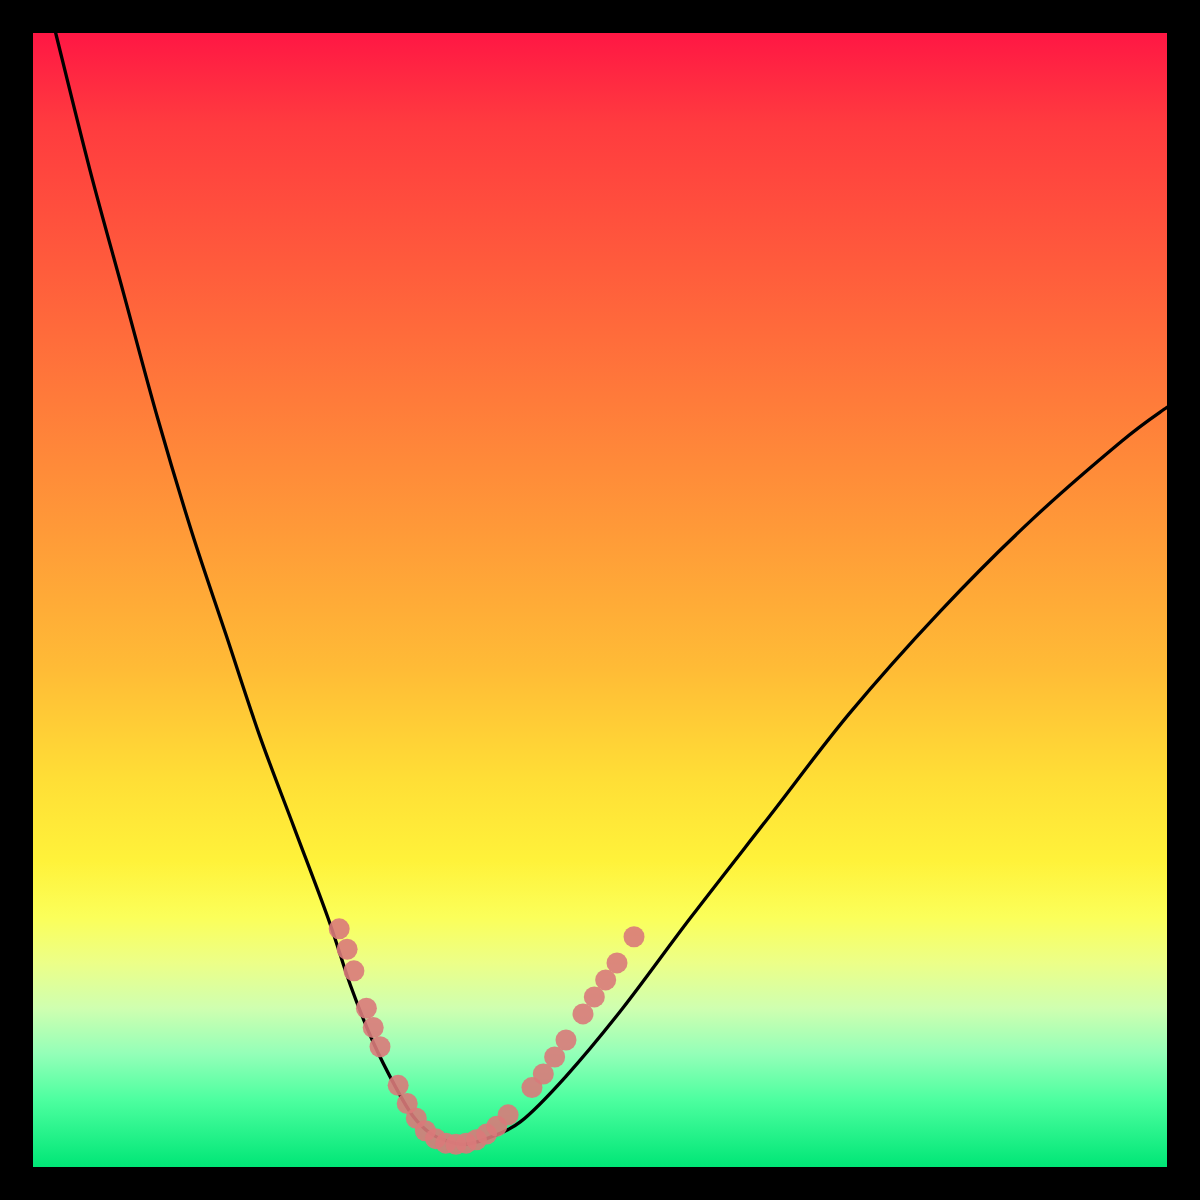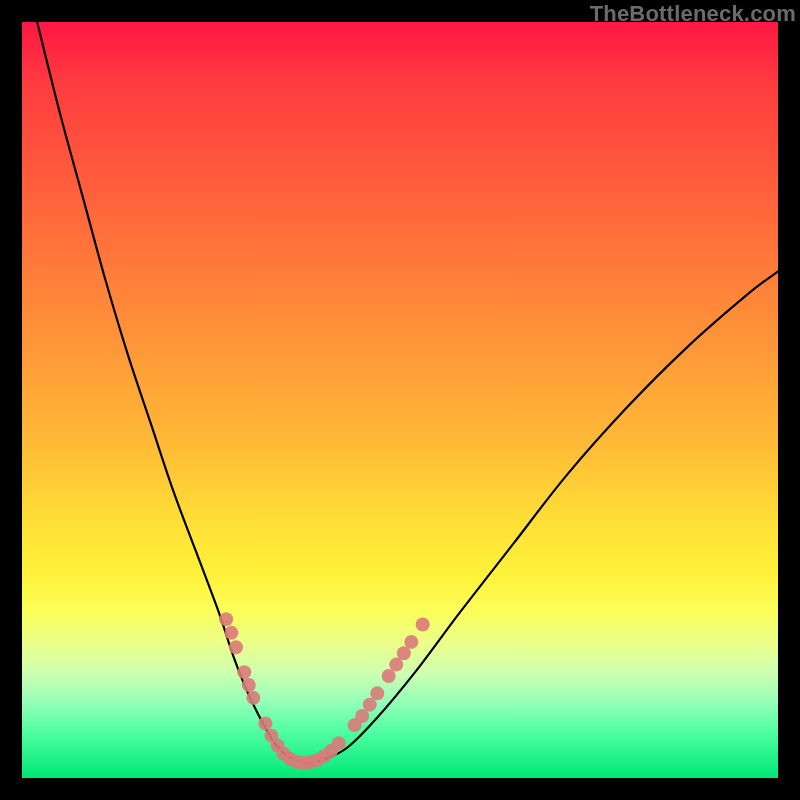--- a/index.html
+++ b/index.html
@@ -57,21 +57,20 @@
     width: 756px;
     height: 756px;
     overflow: visible;
   }
 </style>
 </head>
 <body>
 
 <div class="frame">
 
-  <div class="watermark">TheBottleneck.com</div>
 
   <div class="plot">
     <svg class="curve" viewBox="0 0 756 756" preserveAspectRatio="none">
       <path id="curve-path" fill="none" stroke="#000000" stroke-width="2.2" stroke-linecap="round" d="M 15.12 0.00 C 18.90 15.12, 30.24 61.74, 37.80 90.72 C 45.36 119.70, 52.92 146.16, 60.48 173.88 C 68.04 201.60, 75.60 230.58, 83.16 257.04 C 90.72 283.50, 98.28 308.70, 105.84 332.64 C 113.40 356.58, 120.96 378.00, 128.52 400.68 C 136.08 423.36, 143.64 447.30, 151.20 468.72 C 158.76 490.14, 166.32 509.04, 173.88 529.20 C 181.44 549.36, 190.26 572.04, 196.56 589.68 C 202.86 607.32, 206.64 621.18, 211.68 635.04 C 216.72 648.90, 221.76 661.50, 226.80 672.84 C 231.84 684.18, 237.51 694.89, 241.92 703.08 C 246.33 711.27, 249.48 716.94, 253.26 721.98 C 257.04 727.02, 260.82 730.55, 264.60 733.32 C 268.38 736.09, 272.16 737.35, 275.94 738.61 C 279.72 739.87, 282.87 741.13, 287.28 740.88 C 291.69 740.63, 296.10 739.62, 302.40 737.10 C 308.70 734.58, 316.26 732.69, 325.08 725.76 C 333.90 718.83, 343.98 708.12, 355.32 695.52 C 366.66 682.92, 379.26 667.80, 393.12 650.16 C 406.98 632.52, 422.10 611.10, 438.48 589.68 C 454.86 568.26, 473.76 544.32, 491.40 521.64 C 509.04 498.96, 525.42 476.28, 544.32 453.60 C 563.22 430.92, 584.64 406.98, 604.80 385.56 C 624.96 364.14, 645.12 343.98, 665.28 325.08 C 685.44 306.18, 710.64 284.76, 725.76 272.16 C 740.88 259.56, 750.96 253.26, 756.00 249.48"></path>
       <g id="markers-g">
           <circle cx="204.12" cy="597.24" r="7" fill="#d97a7a" fill-opacity="0.9"></circle>
           <circle cx="209.41" cy="610.85" r="7" fill="#d97a7a" fill-opacity="0.9"></circle>
           <circle cx="213.95" cy="625.21" r="7" fill="#d97a7a" fill-opacity="0.9"></circle>
           <circle cx="222.26" cy="650.16" r="7" fill="#d97a7a" fill-opacity="0.9"></circle>
           <circle cx="226.80" cy="663.01" r="7" fill="#d97a7a" fill-opacity="0.9"></circle>

